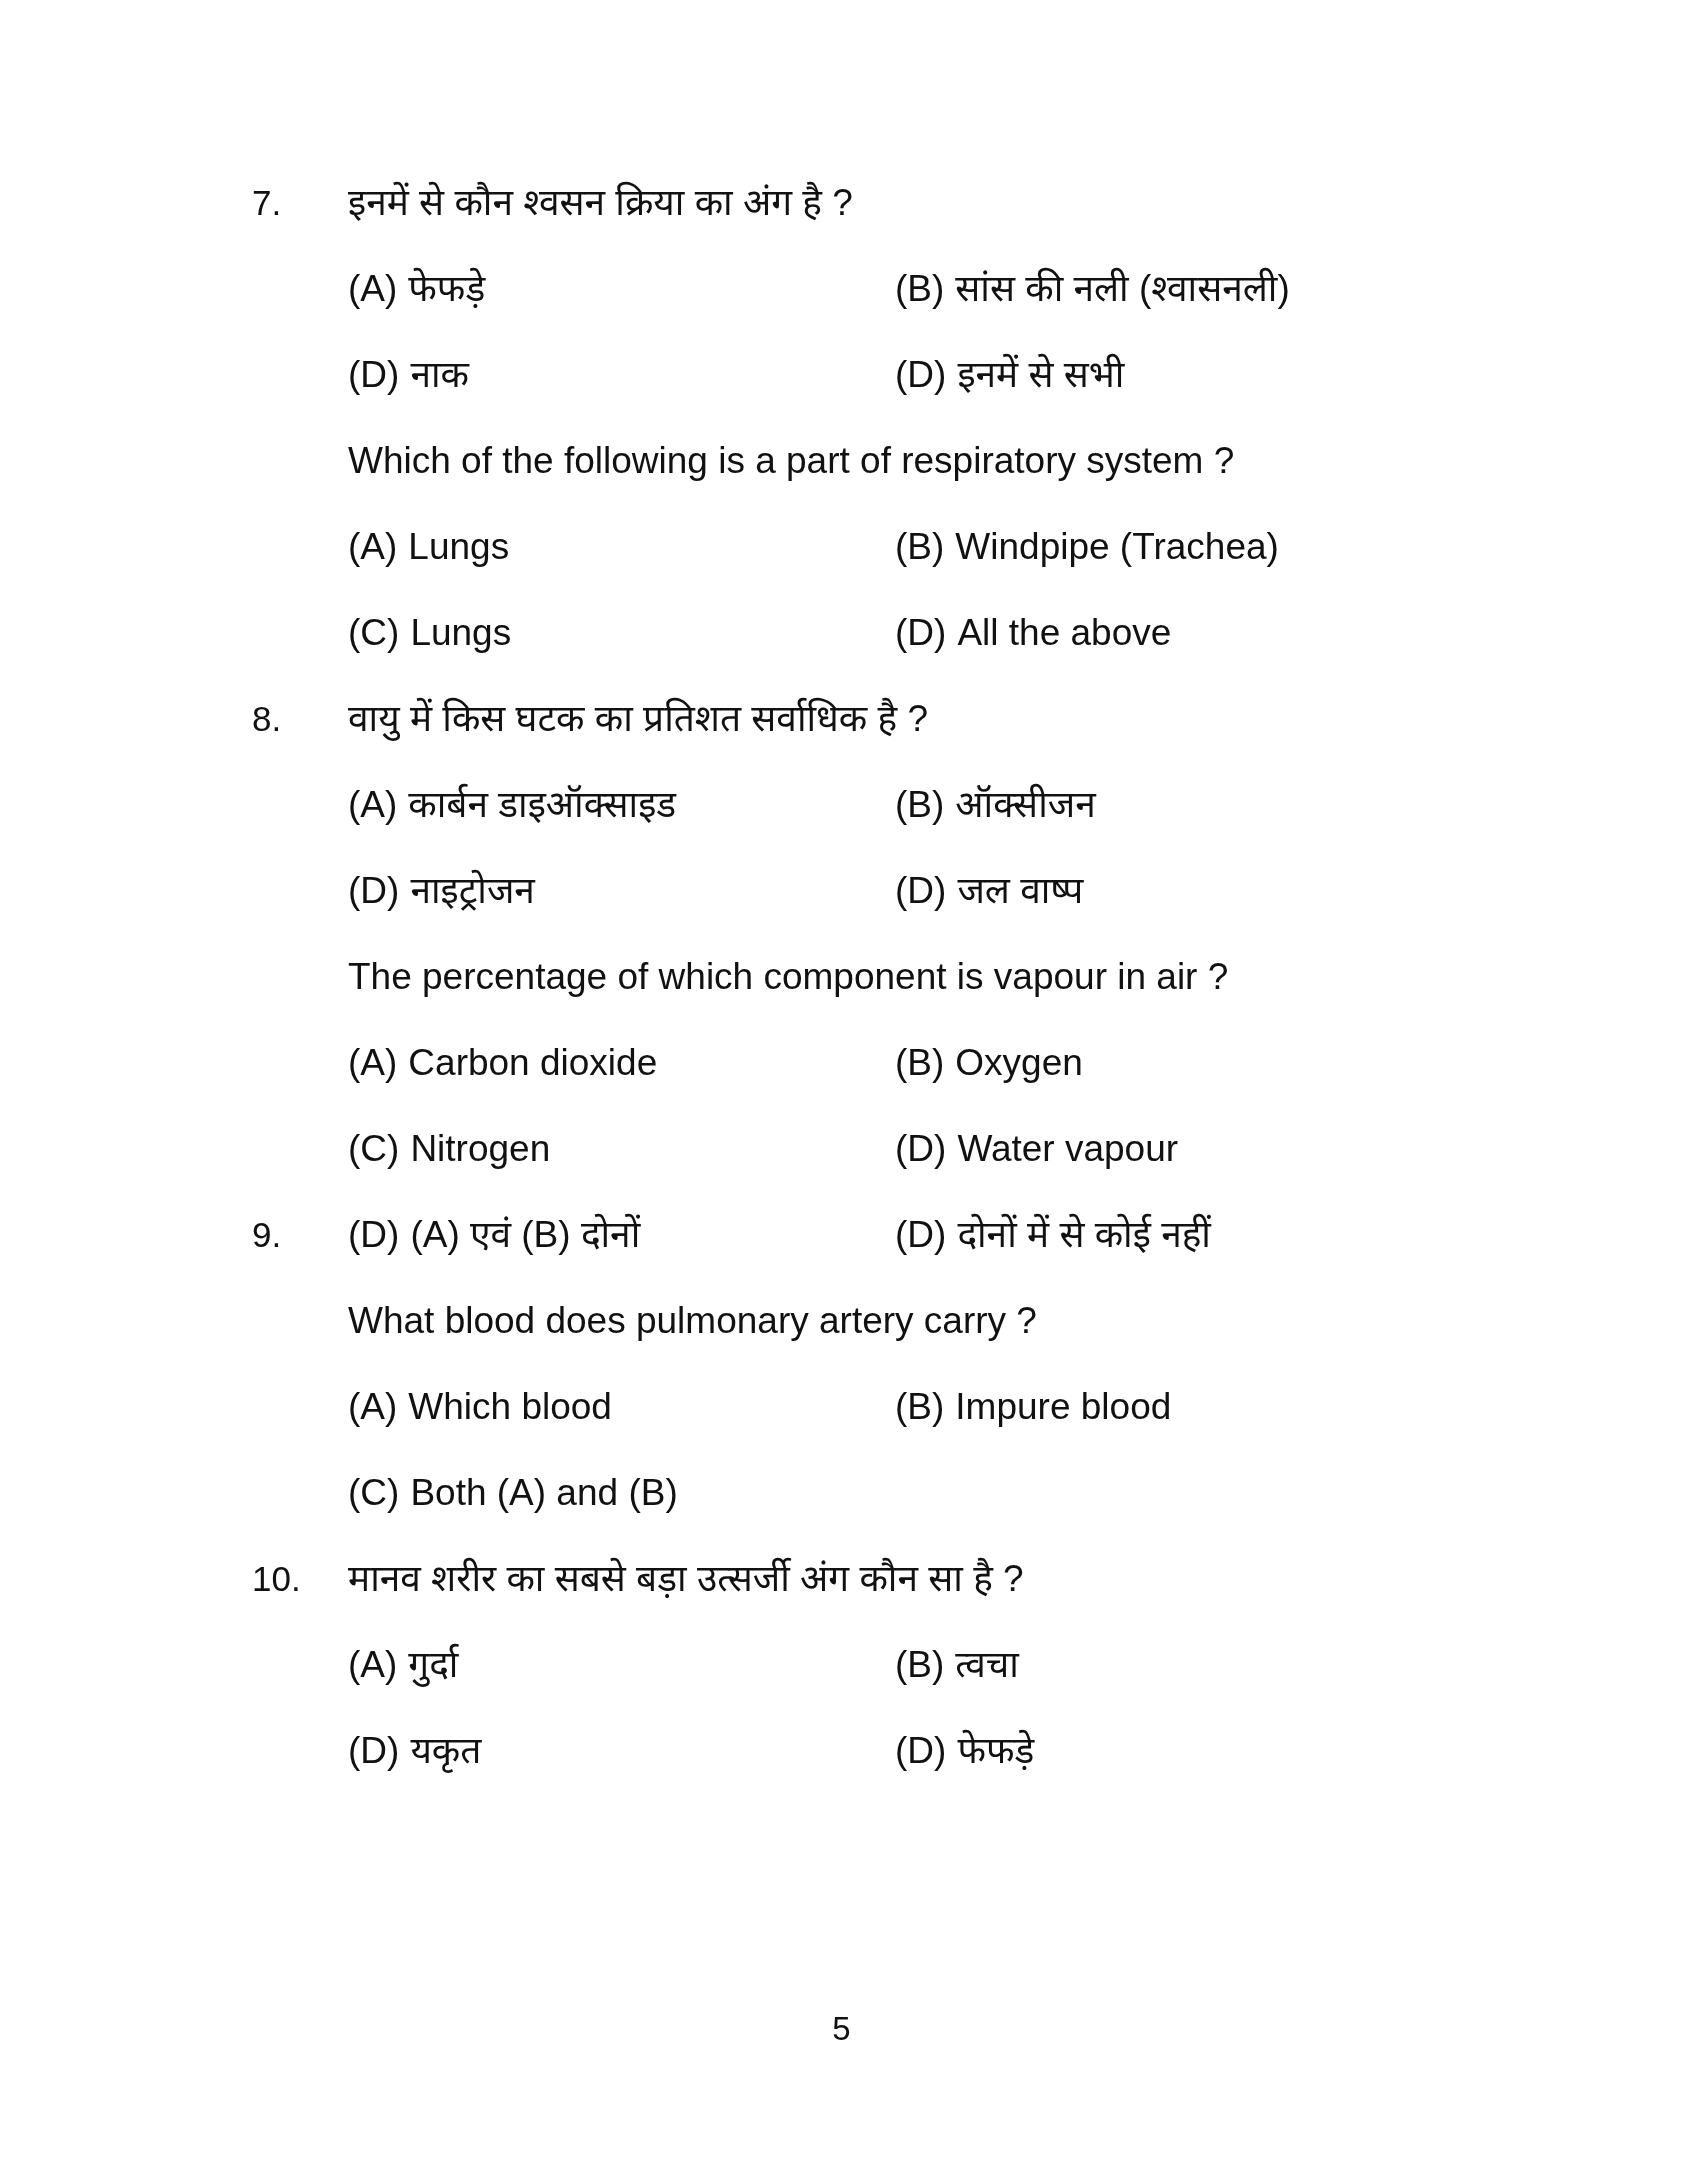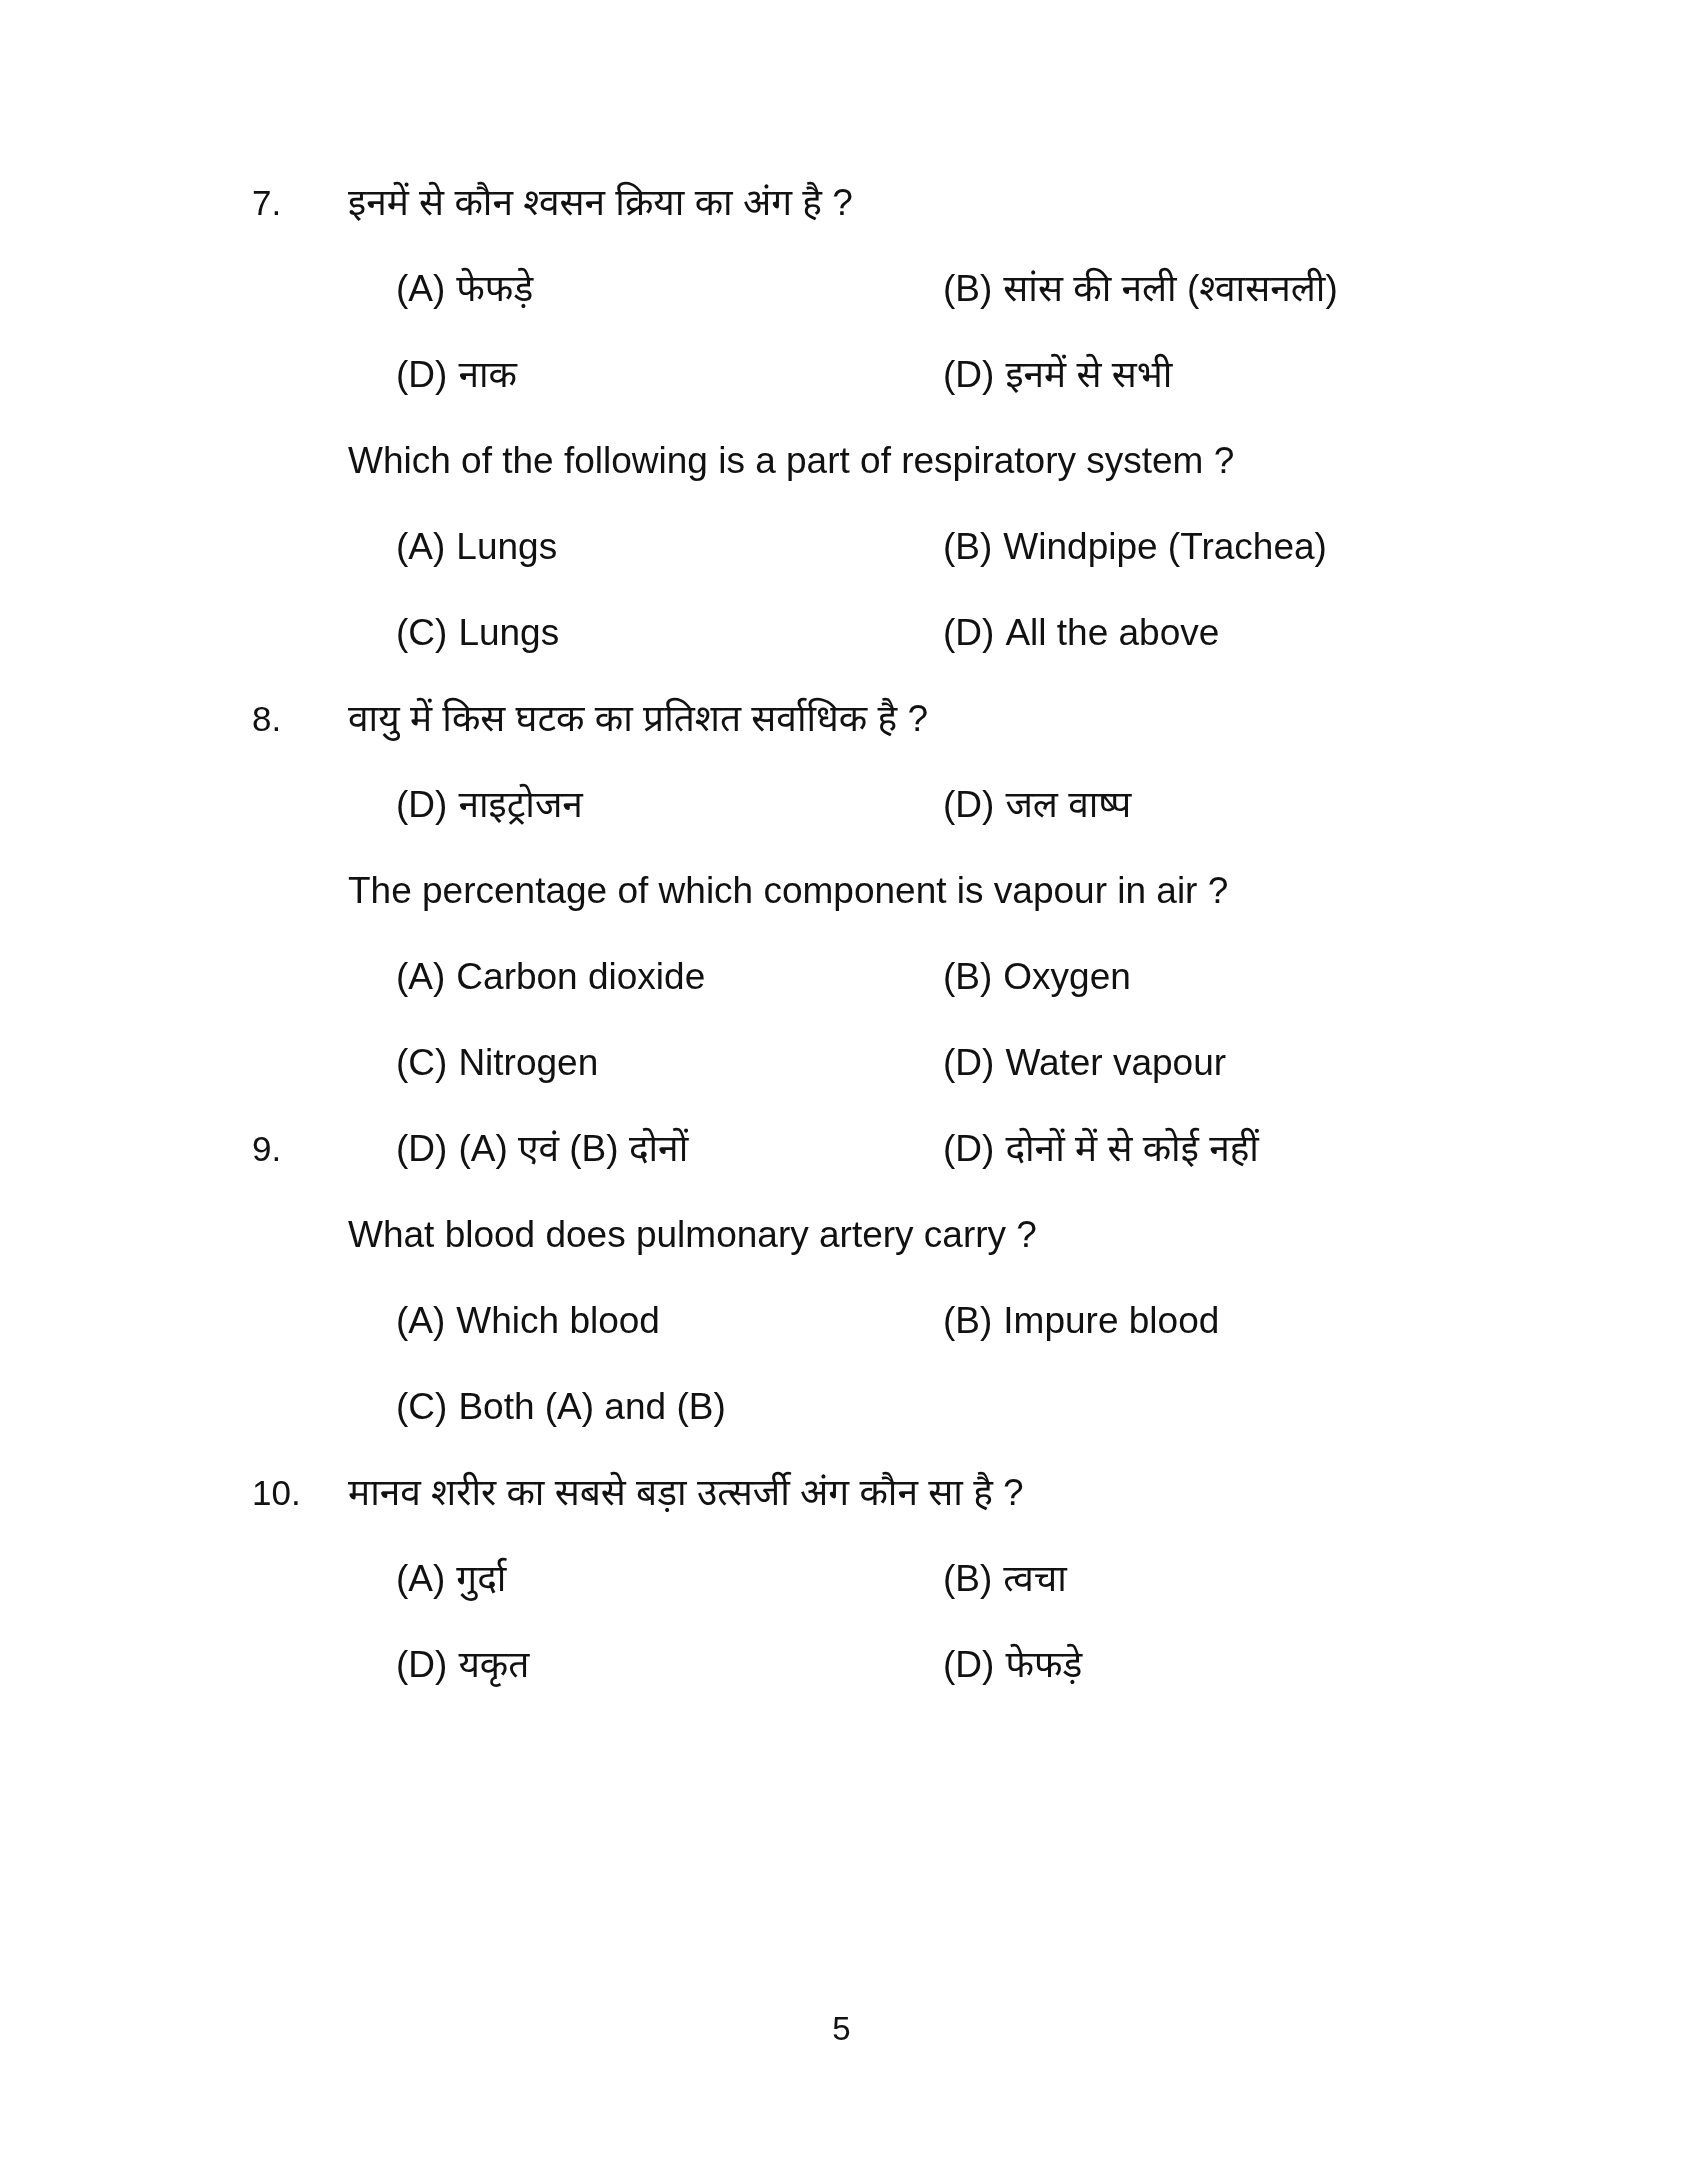--- a/index.html
+++ b/index.html
@@ -30,21 +30,20 @@
     grid-template-columns: 96px 1fr;
   }
   .qnum {
     font-size: 35px;
     line-height: 48px;
   }
   .qcontent { }
   .opt-row {
     display: grid;
     grid-template-columns: 547px auto;
-    margin-left: 48px;
   }
   .opt { white-space: nowrap; }
   .opt-label { margin-right: 11px; }
   .page-number {
     position: absolute;
     top: 2010px;
     left: 0;
     right: 0;
     text-align: center;
     font-size: 33px;
@@ -80,20 +79,24 @@
         </div>
       </div>
     </div>
   </div>
 
   <div class="qblock">
     <div class="qrow">
       <div class="qnum line">8.</div>
       <div class="qcontent">
         <div class="line">वायु में किस घटक का प्रतिशत सर्वाधिक है ?</div>
+        <div class="line opt-row">
+          <div class="opt"><span class="opt-label">(A)</span><span class="opt-text">कार्बन डाइऑक्साइड</span></div>
+          <div class="opt"><span class="opt-label">(B)</span><span class="opt-text">ऑक्सीजन</span></div>
+        </div>
         <div class="line opt-row">
           <div class="opt"><span class="opt-label">(D)</span><span class="opt-text">नाइट्रोजन</span></div>
           <div class="opt"><span class="opt-label">(D)</span><span class="opt-text">जल वाष्प</span></div>
         </div>
         <div class="line">The percentage of which component is vapour in air ?</div>
         <div class="line opt-row">
           <div class="opt"><span class="opt-label">(A)</span><span class="opt-text">Carbon dioxide</span></div>
           <div class="opt"><span class="opt-label">(B)</span><span class="opt-text">Oxygen</span></div>
         </div>
         <div class="line opt-row">

